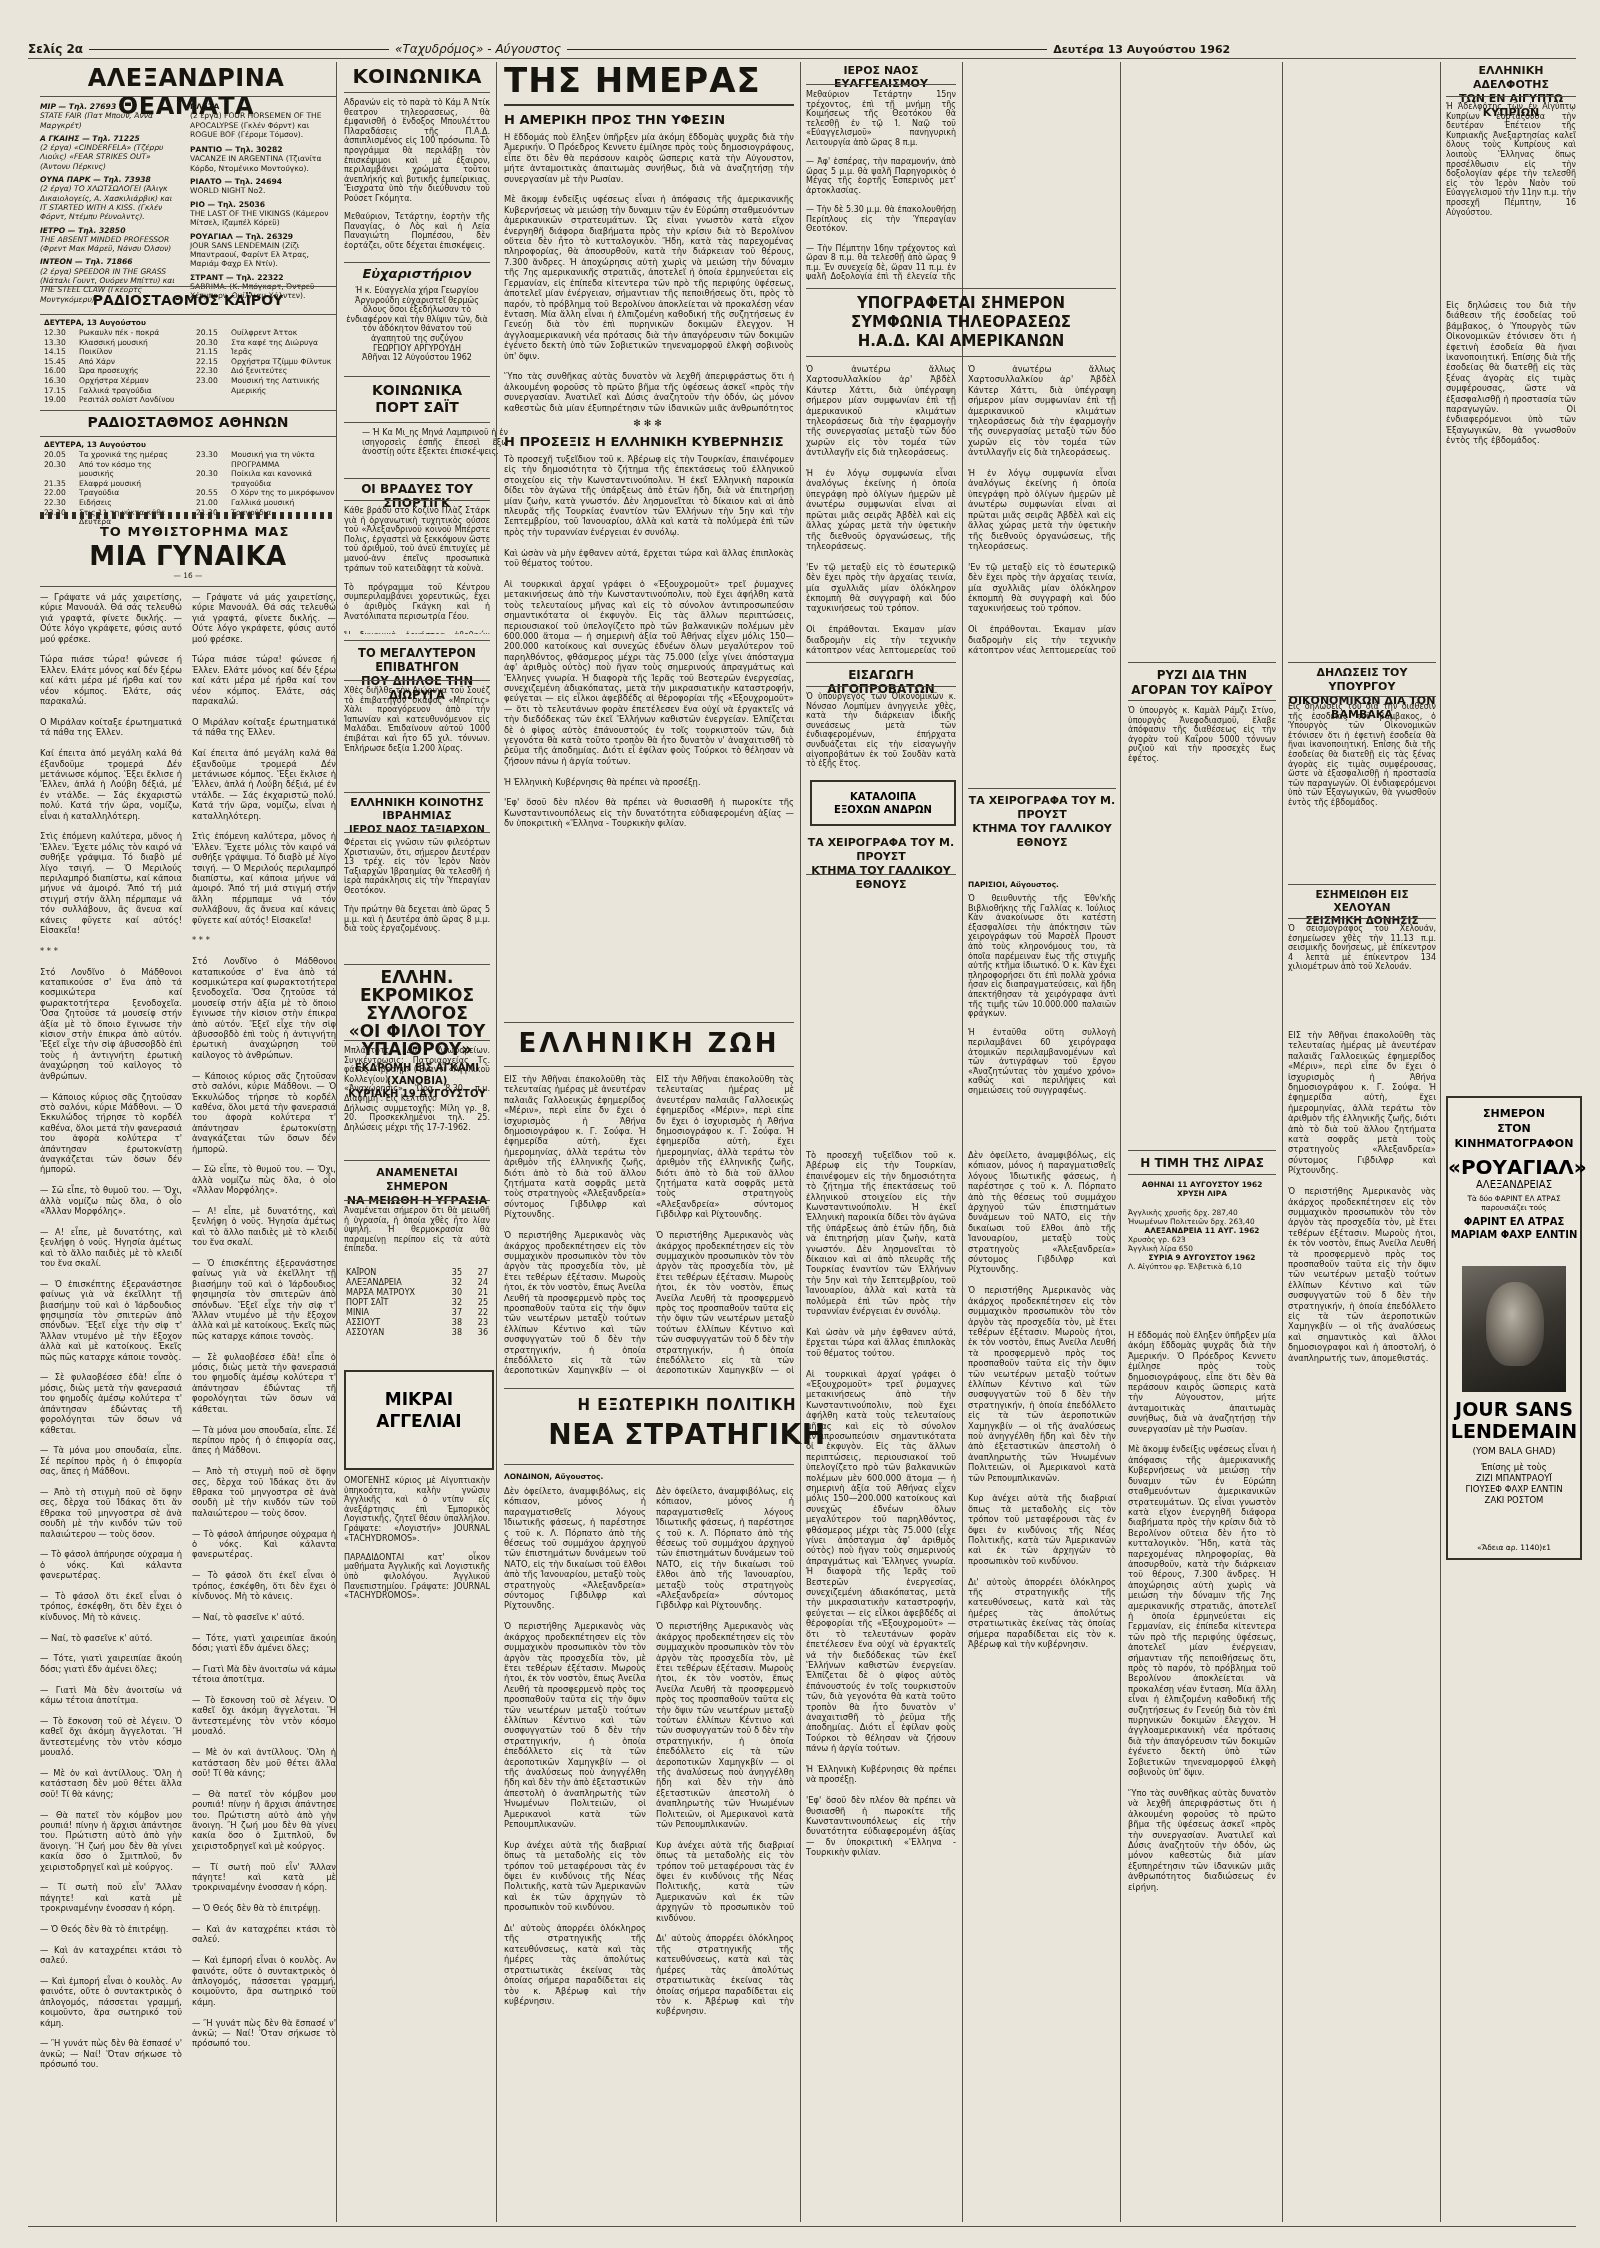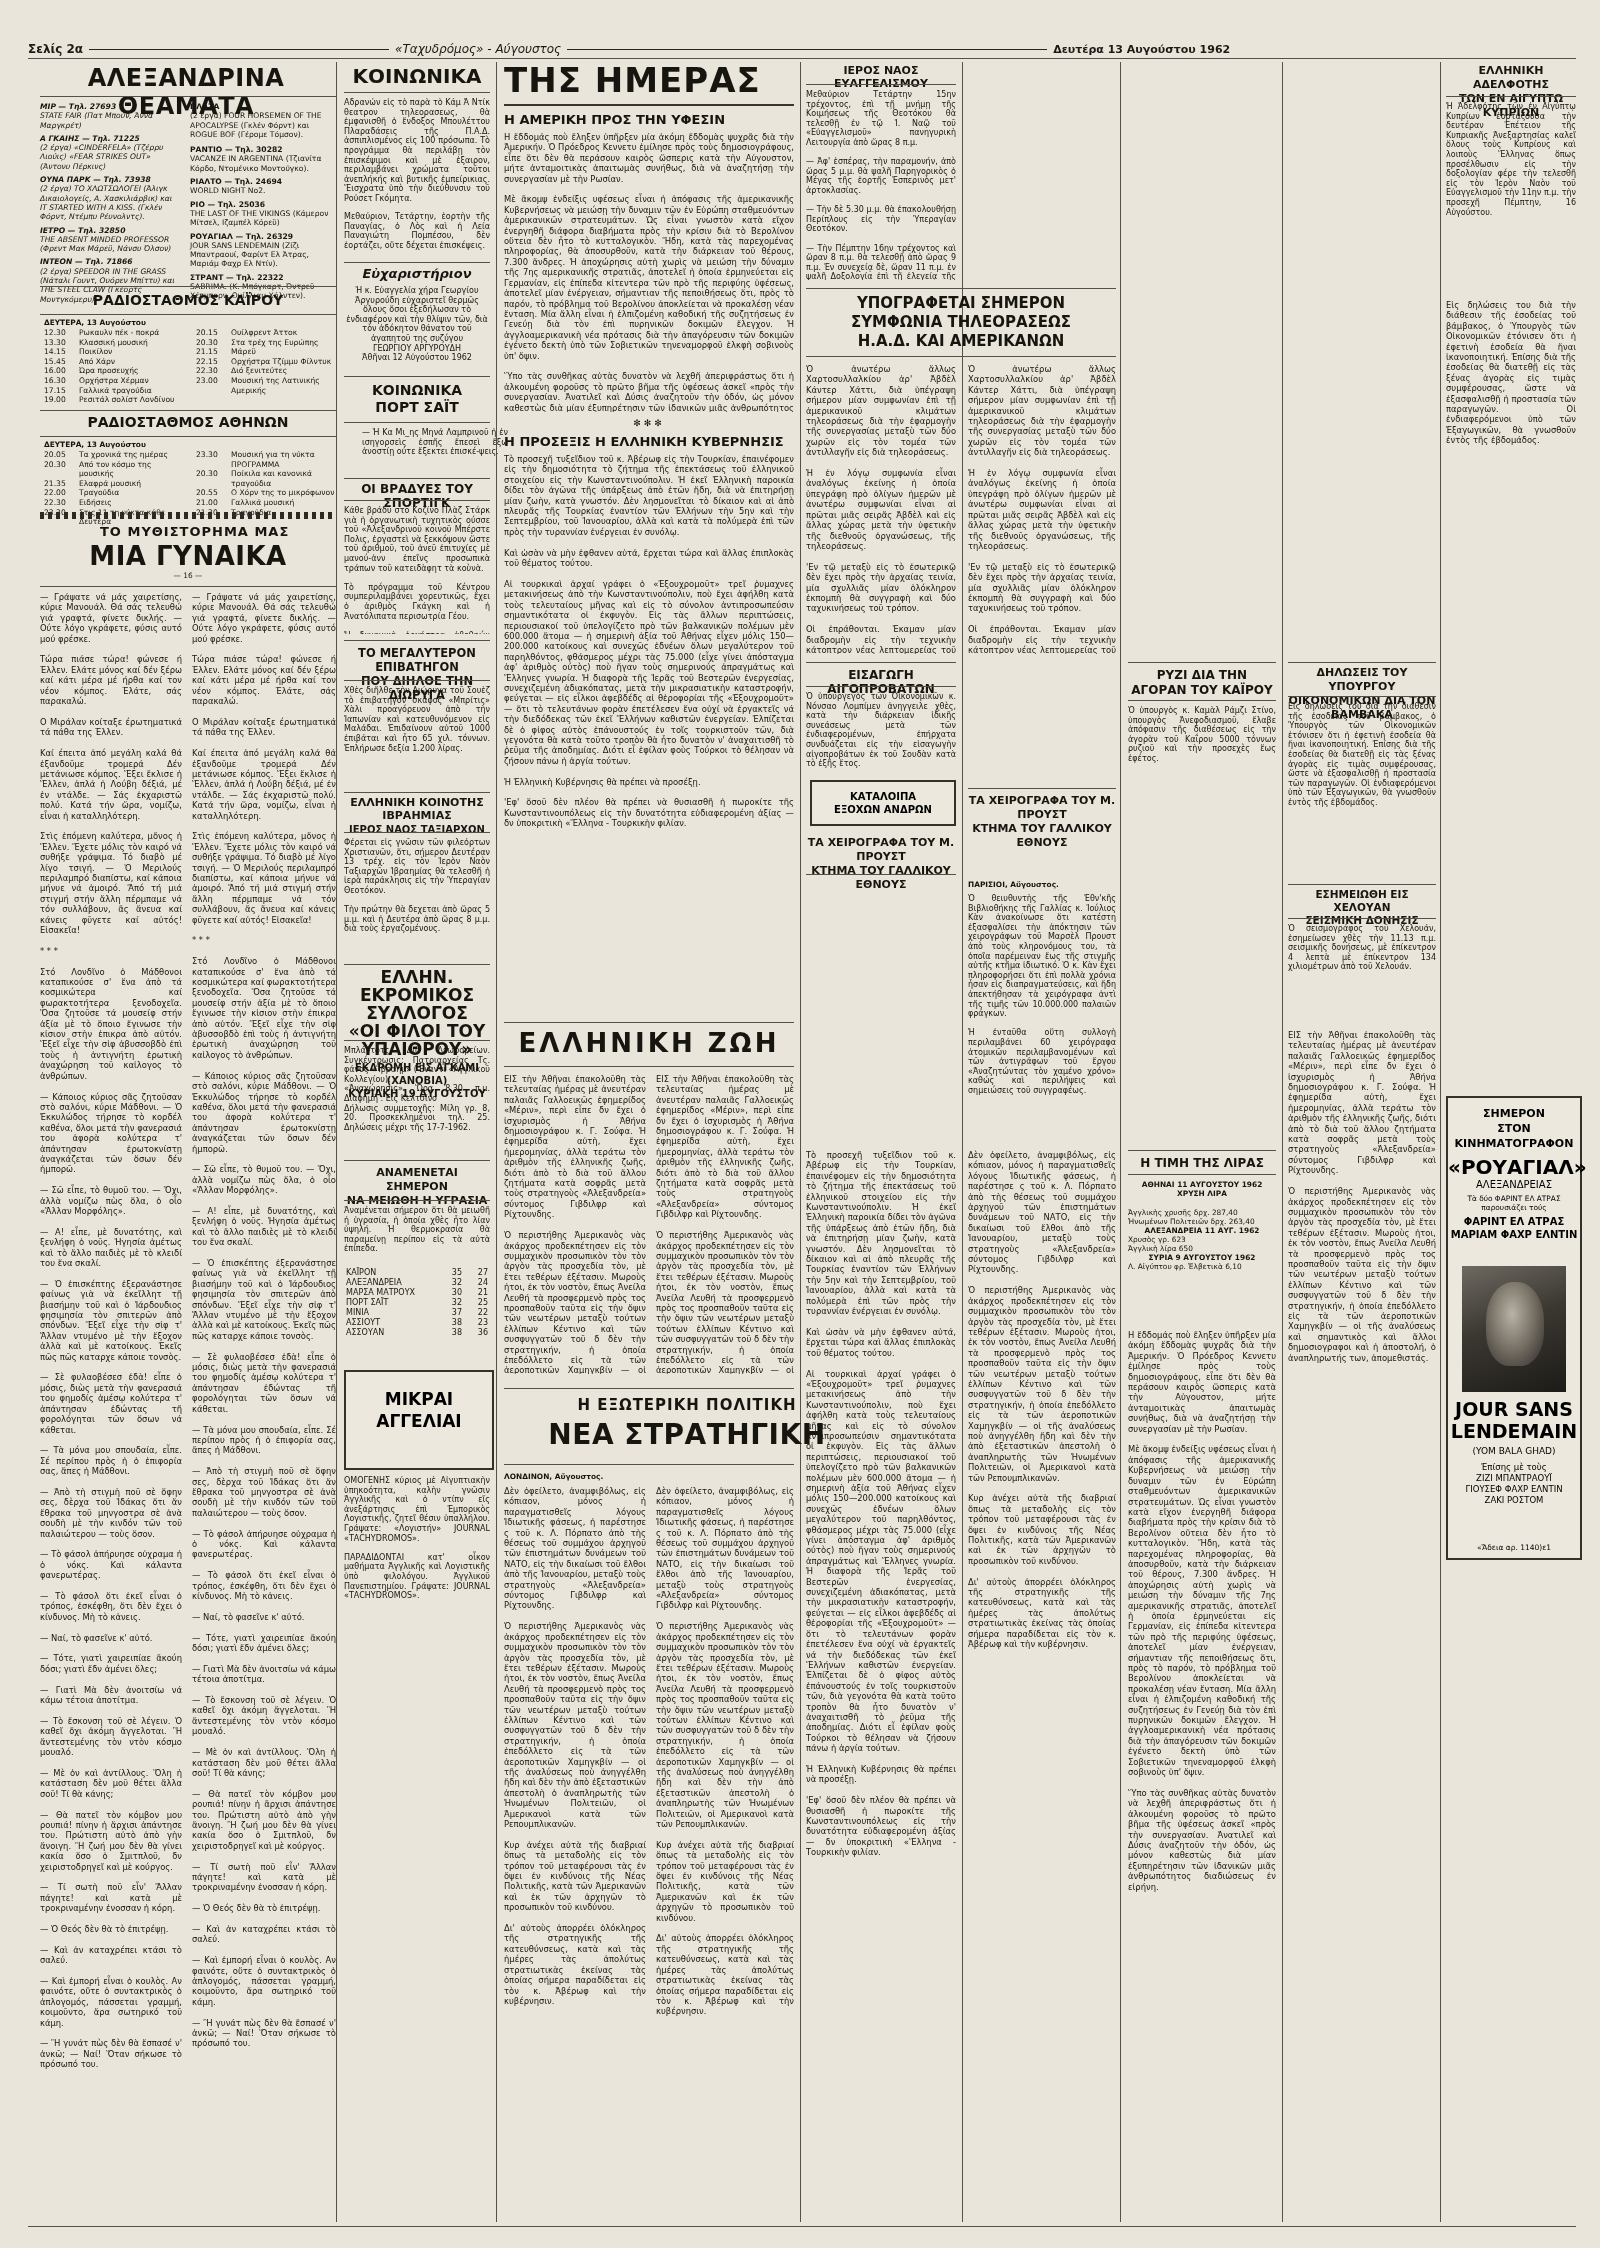--- a/index.html
+++ b/index.html
@@ -150,25 +150,25 @@
           <span class="tx">Ρεσιτάλ σολίστ Λονδίνου</span>
         </div>
   </div>
   <div class="col prog" style="left:196px;top:328px;width:140px;">
     <div class="r">
           <span class="tm">20.15</span>
           <span class="tx">Ουίλφρεντ Άττοκ</span>
         </div>
     <div class="r">
           <span class="tm">20.30</span>
-          <span class="tx">Στα τρέχ της Ευρώπης</span>
+          <span class="tx">Στα καφέ της Διώρυγα</span>
         </div>
     <div class="r">
           <span class="tm">21.15</span>
-          <span class="tx">Μάρεϋ</span>
+          <span class="tx">Ἱερᾶς</span>
         </div>
     <div class="r">
           <span class="tm">22.15</span>
           <span class="tx">Ορχήστρα Τζίμμυ Φίλντυκ</span>
         </div>
     <div class="r">
           <span class="tm">22.30</span>
           <span class="tx">Διό ξενιτεύτες</span>
         </div>
     <div class="r">

